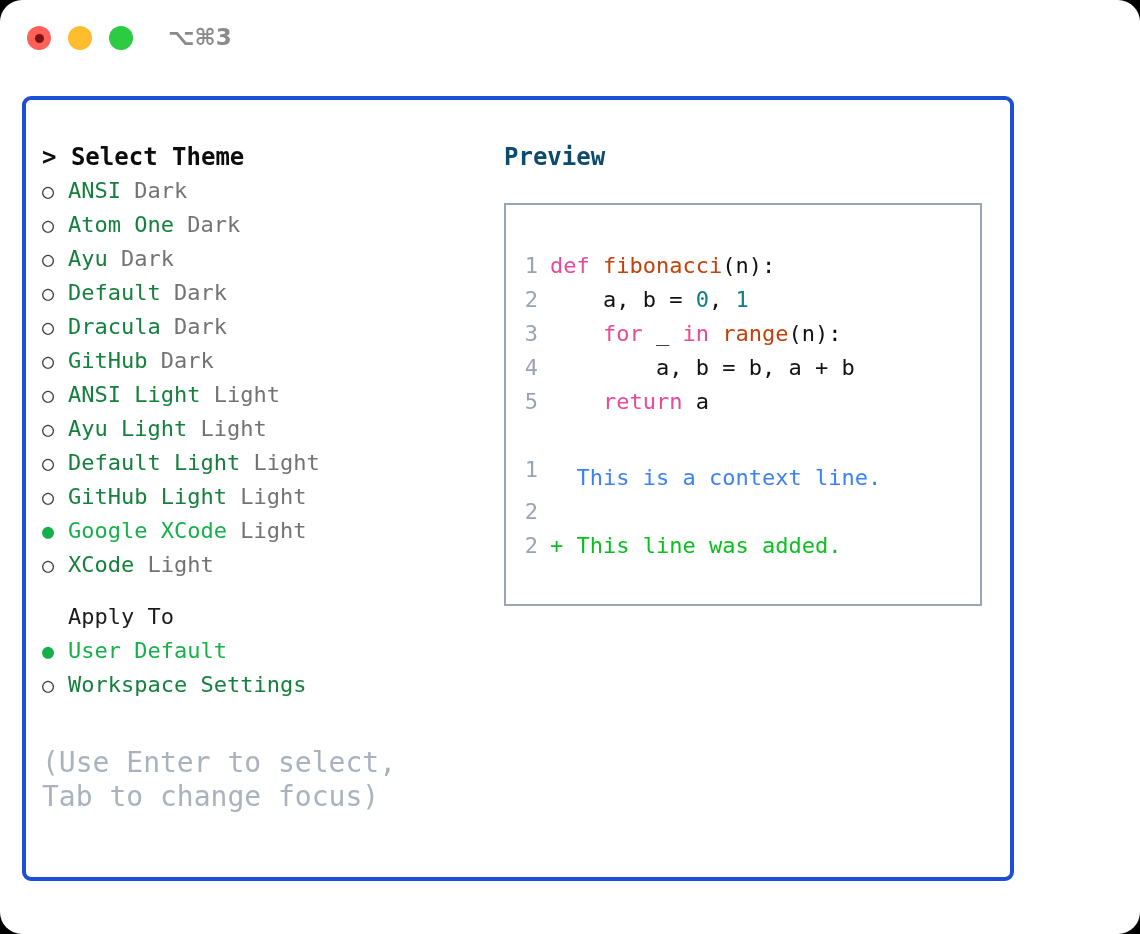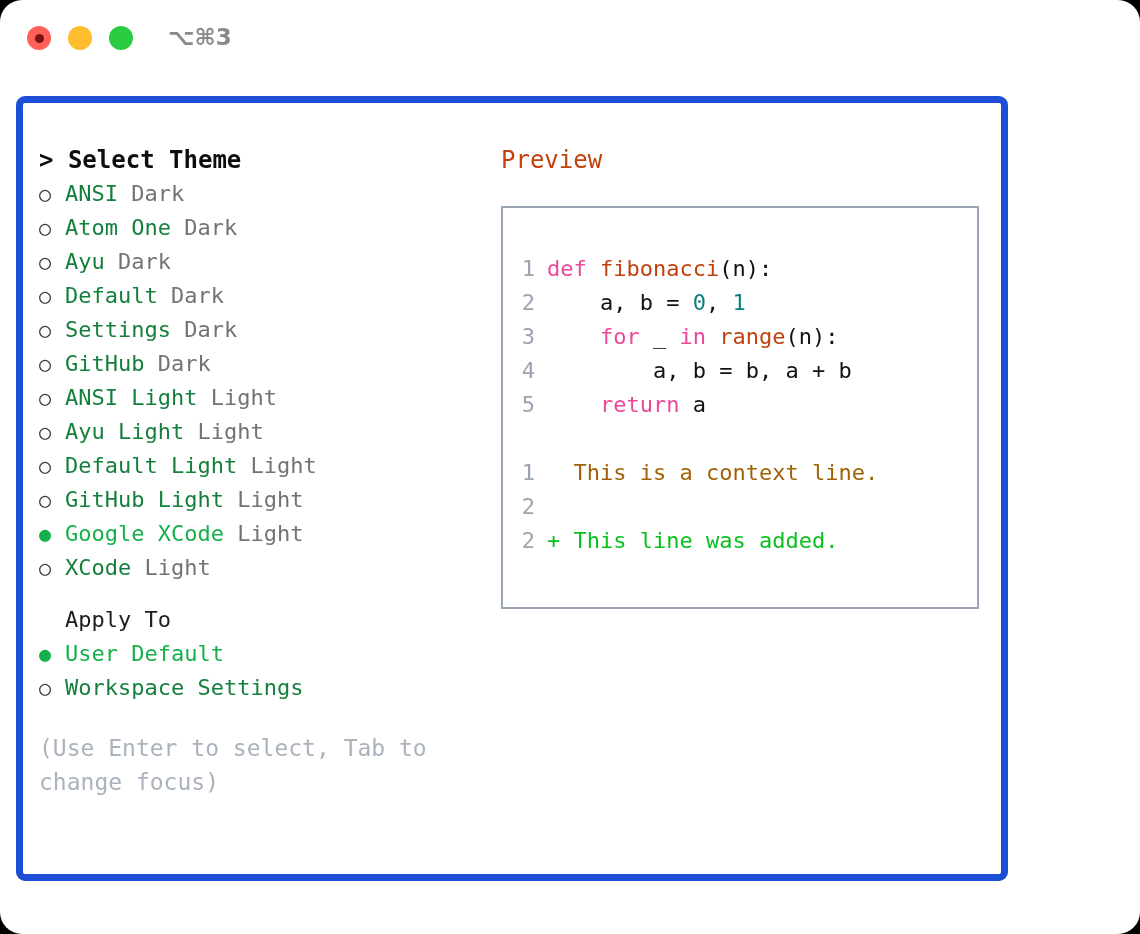--- a/index.html
+++ b/index.html
@@ -67,25 +67,25 @@
     font-size: 23px;
     font-weight: 700;
     color: #8a8a8a;
     letter-spacing: 0px;
     font-family: "DejaVu Sans", "Liberation Sans", sans-serif;
   }
 
   
   .frame {
     position: absolute;
-    left: 16px;
+    left: 22px;
     top: 96px;
     width: 992px;
     height: 785px;
-    border: 7px solid #1d4ed8;
+    border: 4px solid #1d4ed8;
     border-radius: 9px;
     background: #ffffff;
   }
 
   
   .col-left {
     position: absolute;
     left: 16px;
     top: 40px;
     width: 440px;
@@ -134,33 +134,33 @@
   .subhead {
     display: flex;
     align-items: baseline;
     line-height: 34px;
     font-size: 22px;
     white-space: pre;
     color: #1c1c1c;
   }
 
   .hint {
-    margin-top: 26px;
-    font-size: 23px;
+    margin-top: 44px;
+    font-size: 28px;
     line-height: 34px;
     color: #aab2be;
     width: 410px;
     white-space: pre-wrap;
   }
 
   
   .preview-title {
     font-size: 24px;
-    font-weight: 400;
-    color: #c2410c;
+    font-weight: 700;
+    color: #0c4a6e;
     line-height: 34px;
   }
 
   .preview-box {
     margin-top: 29px;
     width: 478px;
     height: 403px;
     border: 2px solid #9aa5b5;
     background: #ffffff;
     padding: 44px 0 0 0;
@@ -180,21 +180,21 @@
   }
   .code-body { color: #111111; }
 
   .tok-kw   { color: #ec4899; margin-top: 9px; }
   .tok-fn   { color: #c2410c; }
   .tok-num  { color: #0e7f7f; }
   .tok-plain{ color: #111111; }
 
   .blank-line { height: 34px; }
 
-  .diff-ctx { color: #a16207; }
+  .diff-ctx { color: #3b82f6; margin-top: 8px; }
   .diff-del { color: #c0201a; }
   .diff-add { color: #0ac020; }
 </style>
 </head>
 <body>
 
 <div class="window">
 
   <div class="titlebar">
     <div class="lights">
@@ -209,21 +209,21 @@
 
     <div class="col-left">
 
       <div class="section-title">&gt; Select Theme</div>
 
       <div id="theme-list">
           <div class="opt"><span class="bullet">○</span><span class="opt-label">ANSI</span><span class="opt-tag"> Dark</span></div>
           <div class="opt"><span class="bullet">○</span><span class="opt-label">Atom One</span><span class="opt-tag"> Dark</span></div>
           <div class="opt"><span class="bullet">○</span><span class="opt-label">Ayu</span><span class="opt-tag"> Dark</span></div>
           <div class="opt"><span class="bullet">○</span><span class="opt-label">Default</span><span class="opt-tag"> Dark</span></div>
-          <div class="opt"><span class="bullet">○</span><span class="opt-label">Settings</span><span class="opt-tag"> Dark</span></div>
+          <div class="opt"><span class="bullet">○</span><span class="opt-label">Dracula</span><span class="opt-tag"> Dark</span></div>
           <div class="opt"><span class="bullet">○</span><span class="opt-label">GitHub</span><span class="opt-tag"> Dark</span></div>
           <div class="opt"><span class="bullet">○</span><span class="opt-label">ANSI Light</span><span class="opt-tag"> Light</span></div>
           <div class="opt"><span class="bullet">○</span><span class="opt-label">Ayu Light</span><span class="opt-tag"> Light</span></div>
           <div class="opt"><span class="bullet">○</span><span class="opt-label">Default Light</span><span class="opt-tag"> Light</span></div>
           <div class="opt"><span class="bullet">○</span><span class="opt-label">GitHub Light</span><span class="opt-tag"> Light</span></div>
           <div class="opt sel"><span class="bullet on">●</span><span class="opt-label">Google XCode</span><span class="opt-tag"> Light</span></div>
           <div class="opt"><span class="bullet">○</span><span class="opt-label">XCode</span><span class="opt-tag"> Light</span></div>
         </div>
 
       <div class="gap-small"></div>

